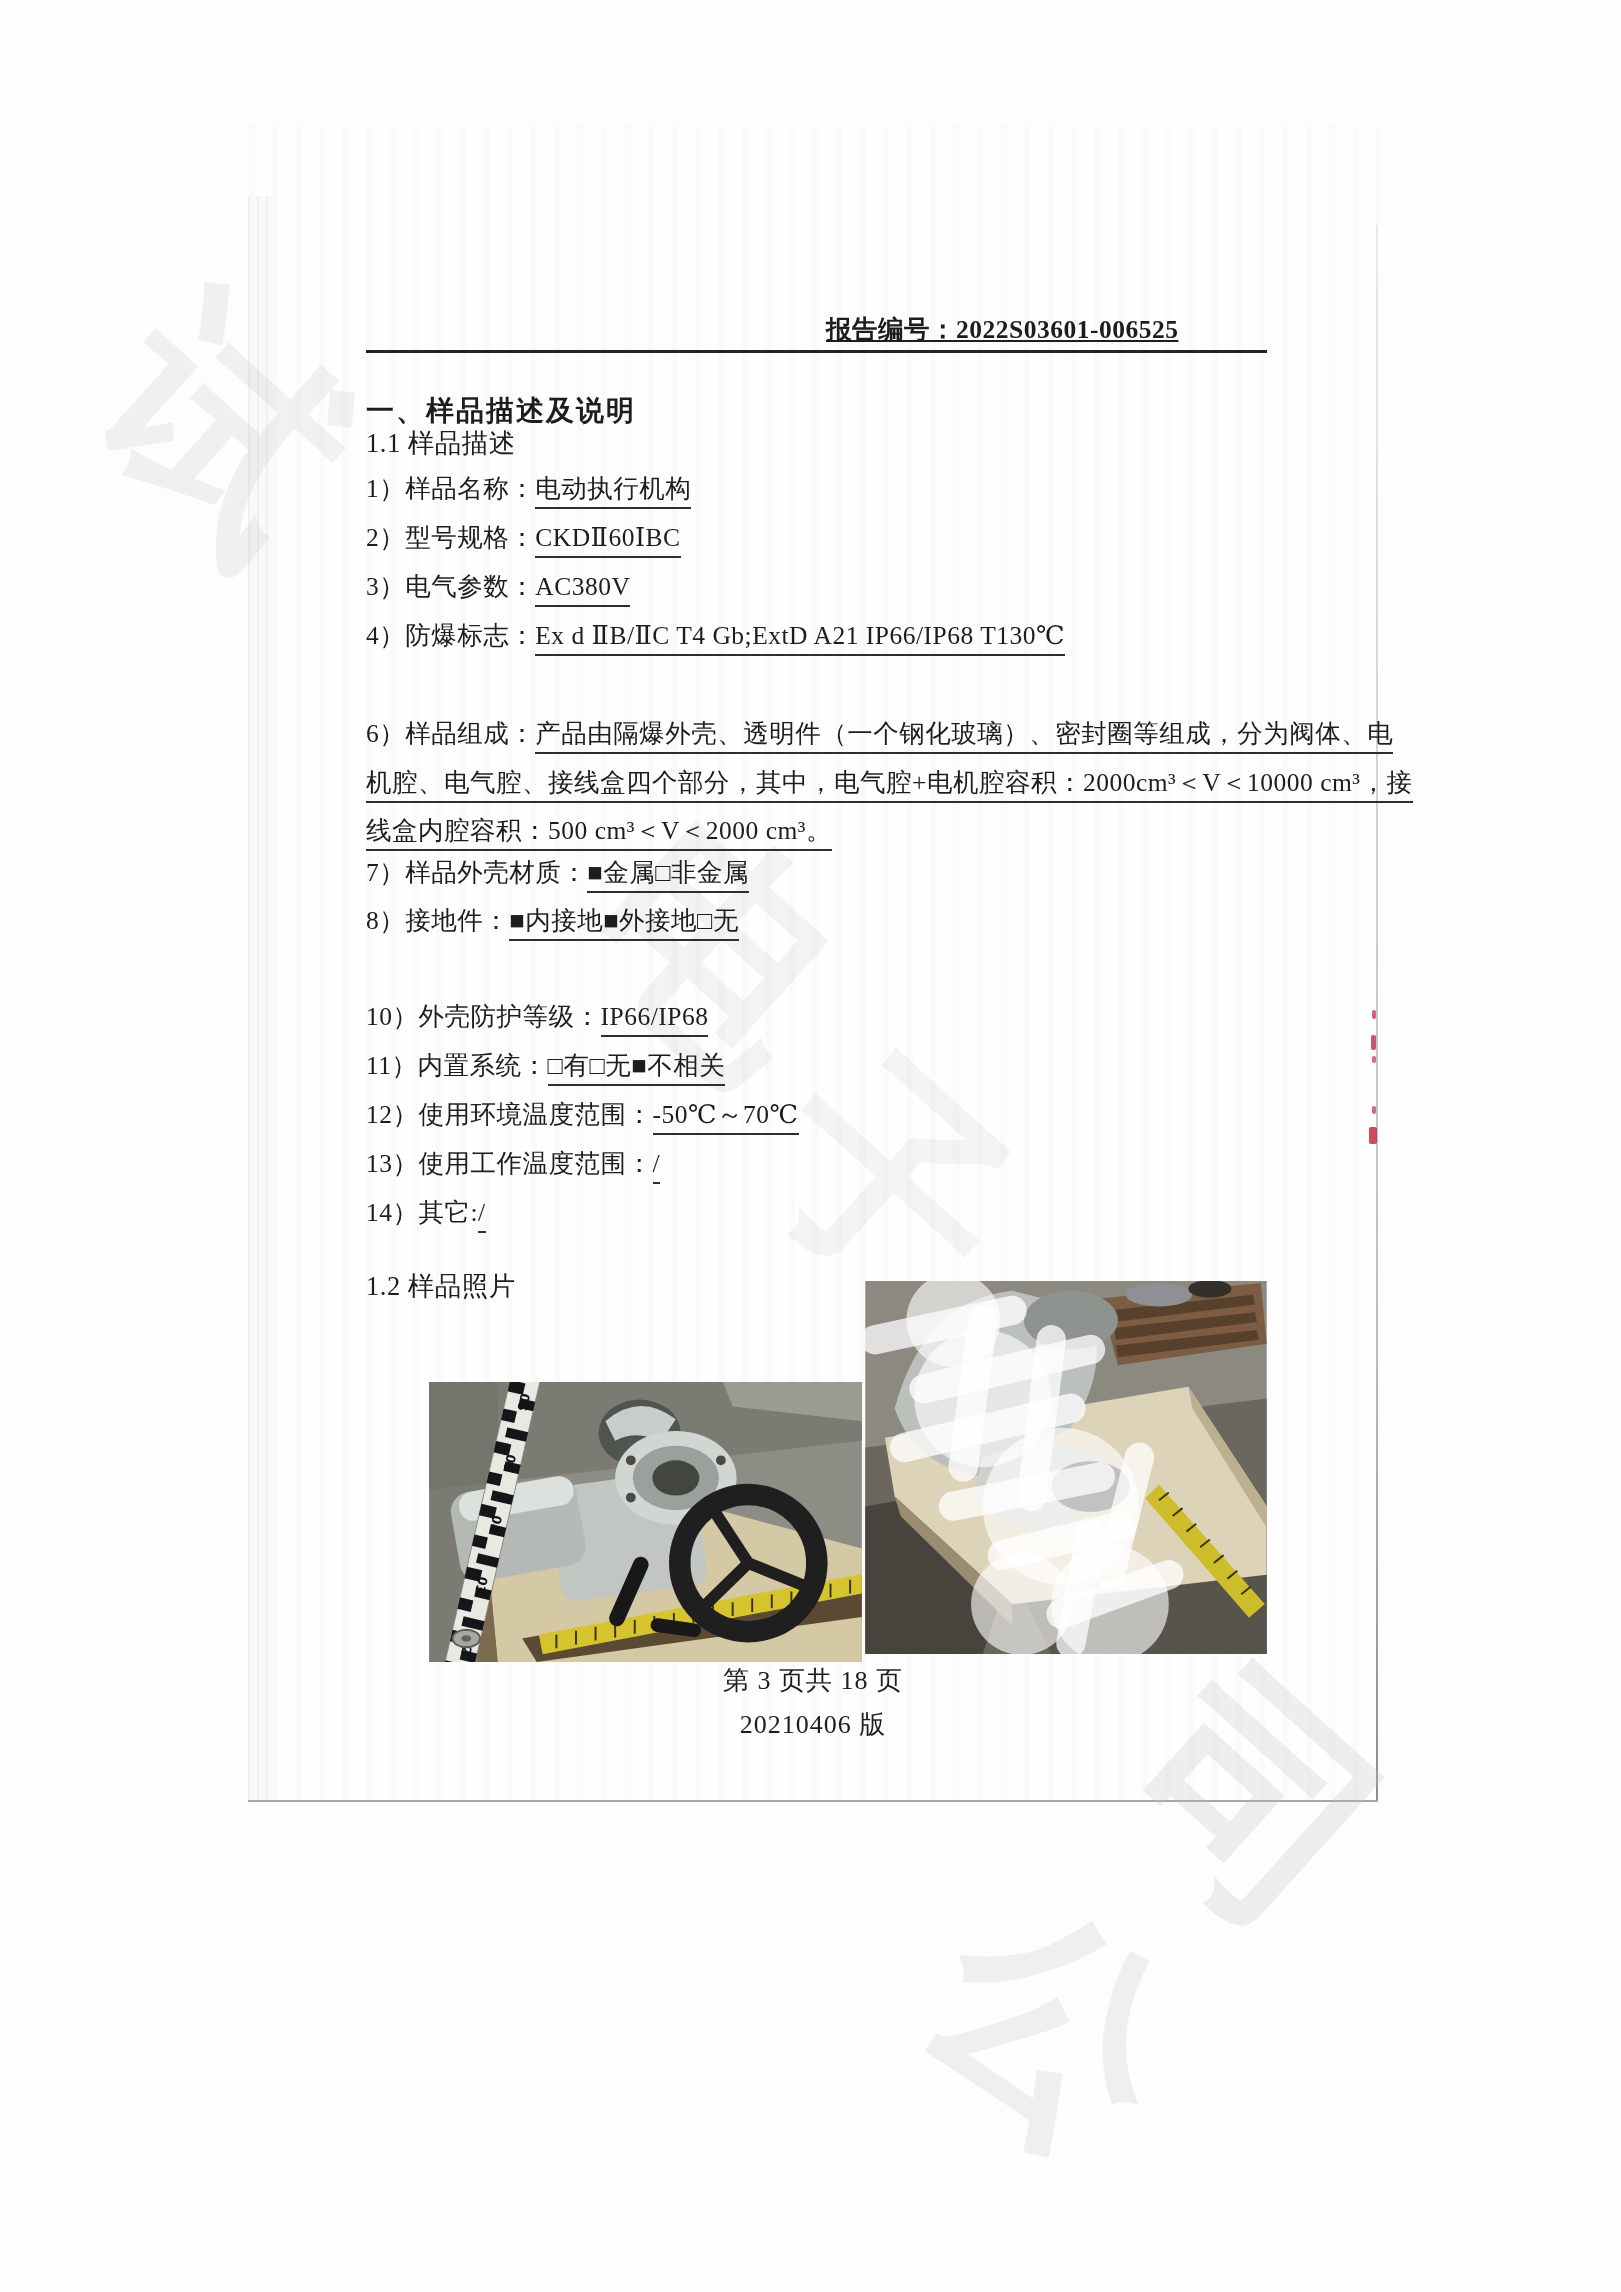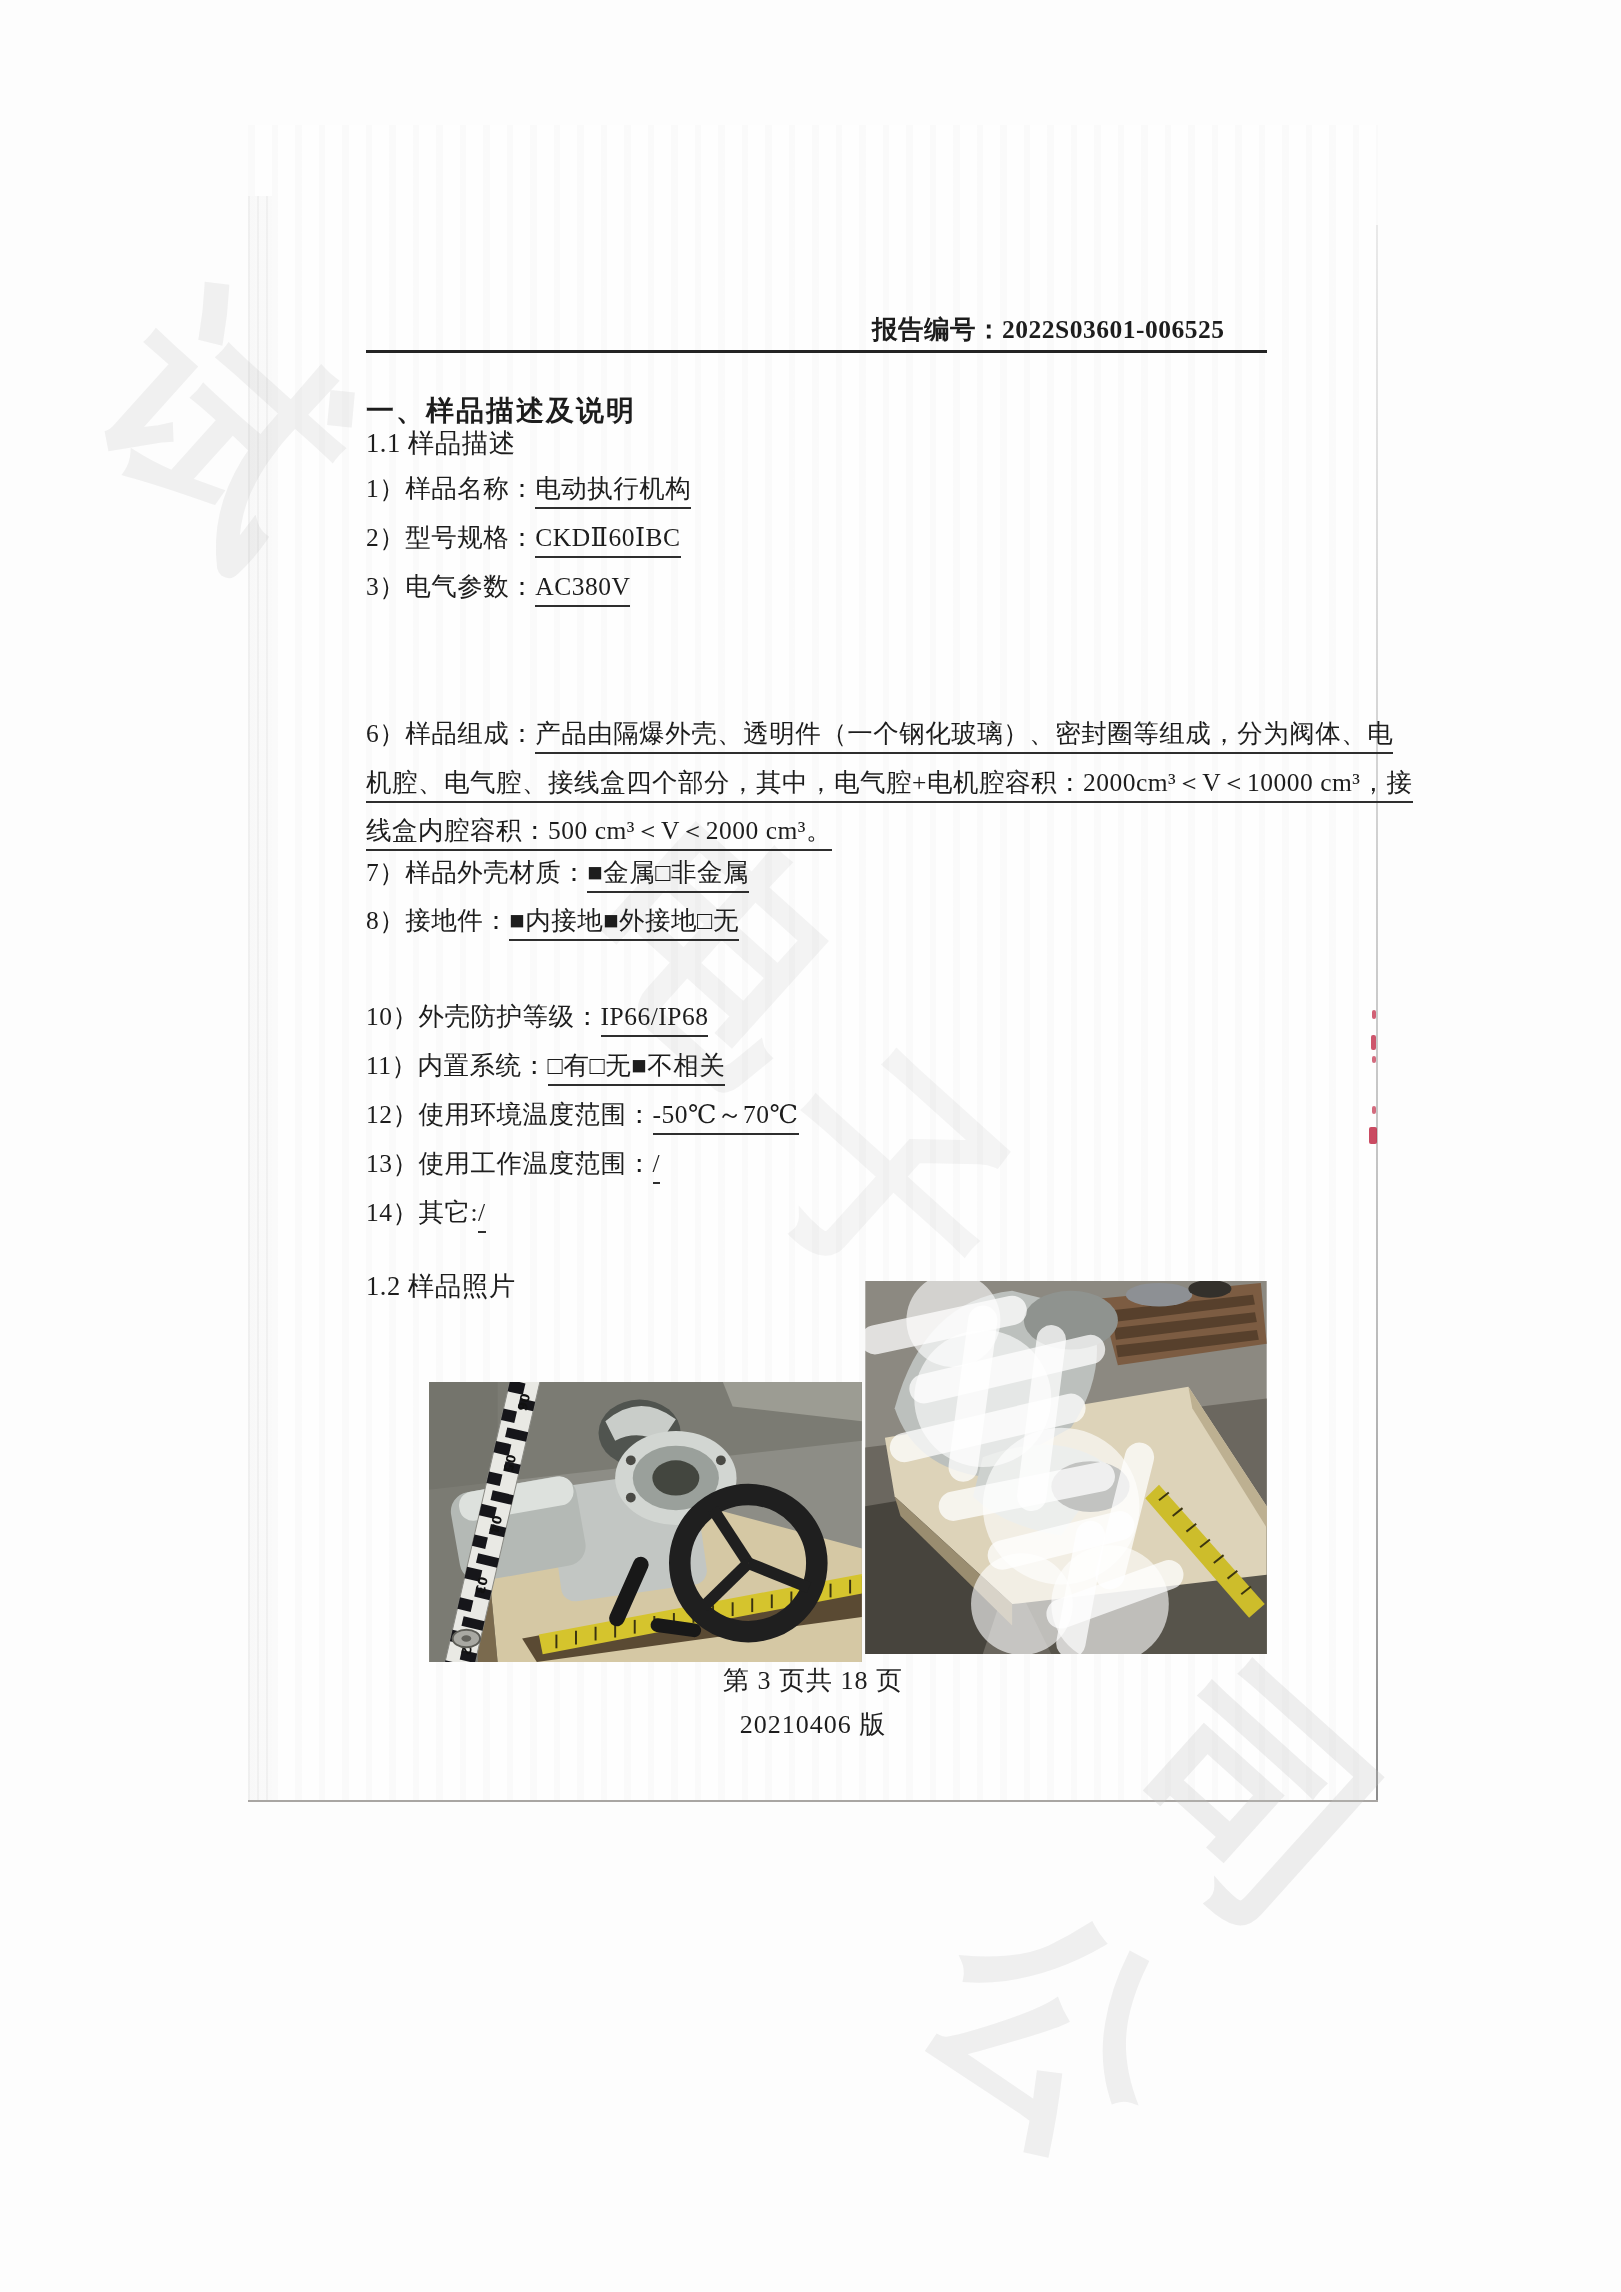--- a/index.html
+++ b/index.html
@@ -19,21 +19,21 @@
   .edge-left{
     position:absolute;left:248px;top:196px;width:23.5px;height:1605px;
     background:repeating-linear-gradient(90deg,#ededed 0 2px,#f8f8f8 2px 8.8px);
     opacity:.8;
   }
   .edge-right{position:absolute;left:1376px;top:225px;width:2px;height:1575px;background:linear-gradient(#e9e9e9,#bdbdbd 70%,#8d8d8d);}
   .edge-bottom{position:absolute;left:248px;top:1800px;width:1130px;height:2px;background:#a9a6a3;}
   .rule{position:absolute;left:366px;top:350px;width:901px;height:2.9px;background:#242424;}
 
   .ln{position:absolute;left:366px;white-space:nowrap;font-size:25.5px;letter-spacing:0.5px;}
-  .hdr{position:absolute;left:872px;top:312px;font-size:25.5px;font-weight:bold;letter-spacing:0.5px;white-space:nowrap;}
+  .hdr{position:absolute;left:826px;top:312px;font-size:25.5px;font-weight:bold;letter-spacing:0.5px;white-space:nowrap;text-decoration:underline;}
   .h1{font-size:28px;font-weight:bold;letter-spacing:2px;margin-top:12px;}
   .sub{font-size:26.5px;}
   .u{border-bottom:2px solid #2e2e2e;padding-bottom:4px;}
   .footer{position:absolute;left:248px;width:1130px;text-align:center;font-size:26px;letter-spacing:1px;}
 
   .wm{position:absolute;font-size:230px;font-weight:bold;line-height:1;
       font-family:"Liberation Sans","DejaVu Sans",sans-serif;pointer-events:none;}
 
   .redmark{position:absolute;background:#c12c47;border-radius:2px;}
   svg{display:block;}
@@ -56,20 +56,21 @@
 
   <div class="hdr">报告编号：2022S03601-006525</div>
   <div class="rule"></div>
 
   <div class="ln h1" style="top:380px">一、样品描述及说明</div>
   <div class="ln sub" style="top:425px">1.1 样品描述</div>
 
   <div class="ln" style="top:471px"><span>1）样品名称：</span><span class="u">电动执行机构</span></div>
   <div class="ln" style="top:520px"><span>2）型号规格：</span><span class="u">CKDⅡ60ⅠBC</span></div>
   <div class="ln" style="top:569px"><span>3）电气参数：</span><span class="u">AC380V</span></div>
+  <div class="ln" style="top:618px"><span>4）防爆标志：</span><span class="u">Ex d ⅡB/ⅡC T4 Gb;ExtD A21 IP66/IP68 T130℃</span></div>
   <div class="ln" style="top:716px"><span>6）样品组成：</span><span class="u">产品由隔爆外壳、透明件（一个钢化玻璃）、密封圈等组成，分为阀体、电</span></div>
   <div class="ln" style="top:765px"><span></span><span class="u">机腔、电气腔、接线盒四个部分，其中，电气腔+电机腔容积：2000cm³＜V＜10000 cm³，接</span></div>
   <div class="ln" style="top:813px"><span></span><span class="u">线盒内腔容积：500 cm³＜V＜2000 cm³。</span></div>
   <div class="ln" style="top:855px"><span>7）样品外壳材质：</span><span class="u">■金属□非金属</span></div>
   <div class="ln" style="top:903px"><span>8）接地件：</span><span class="u">■内接地■外接地□无</span></div>
   <div class="ln" style="top:999px"><span>10）外壳防护等级：</span><span class="u">IP66/IP68</span></div>
   <div class="ln" style="top:1048px"><span>11）内置系统：</span><span class="u">□有□无■不相关</span></div>
   <div class="ln" style="top:1097px"><span>12）使用环境温度范围：</span><span class="u">-50℃～70℃</span></div>
   <div class="ln" style="top:1146px"><span>13）使用工作温度范围：</span><span class="u">/</span></div>
   <div class="ln" style="top:1195px"><span>14）其它:</span><span class="u">/</span></div>

